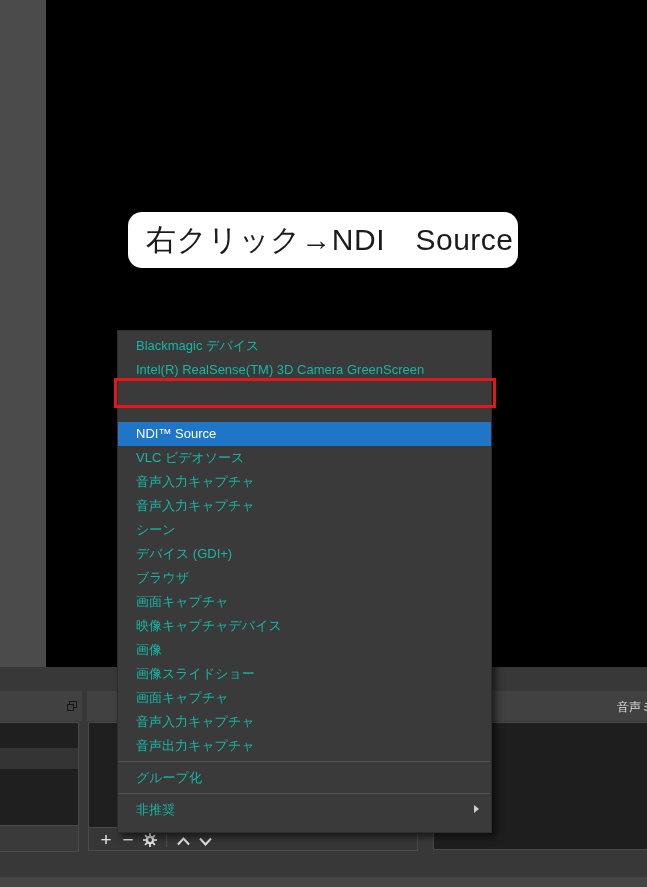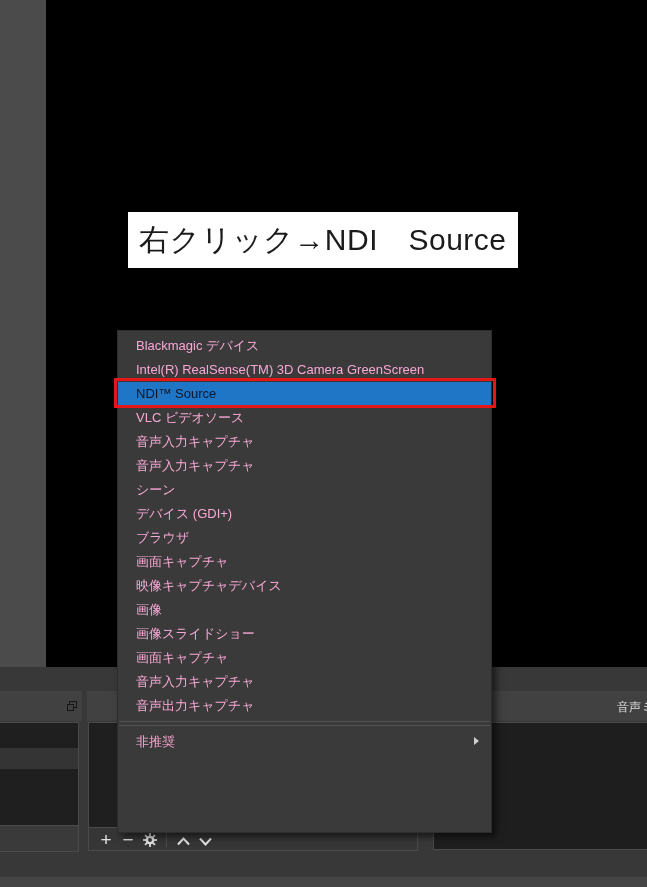--- a/index.html
+++ b/index.html
@@ -4,21 +4,21 @@
 <style>
   * { margin:0; padding:0; box-sizing:border-box; }
   html,body { width:647px; height:887px; overflow:hidden; }
   body { font-family:"Liberation Sans","DejaVu Sans",sans-serif; position:relative;
          background:#4b4b4b; }
   .abs { position:absolute; }
 
   
   #canvas { left:46px; top:0; width:601px; height:667px; background:#000; }
   #annotation-box { left:128px; top:212px; width:390px; height:56px; background:#ffffff;
-    display:flex; align-items:center; padding-left:11px; }
+    display:flex; align-items:center; padding-left:18px;border-radius:14px; }
   #annotation-box span { font-size:30px; color:#1b1b1b; letter-spacing:0.5px; white-space:nowrap; }
 
   
   #lower-area { left:0; top:667px; width:647px; height:220px; background:#383838; }
   .dock-header { top:691px; height:30px; background:#414141; overflow:hidden; }
   #scenes-header { left:0; width:82px; }
   #sources-header { left:87px; width:560px; }
   #mixer-title { left:530px; top:8px; font-size:12px; color:#dedede; white-space:nowrap; }
   #float-dock-icon { right:5px; top:10px; width:10px; height:10px; }
 
@@ -40,21 +40,21 @@
   #mixer-box { left:433px; top:722px; width:216px; height:128px; background:#1e1e1e;
     border:1px solid #4a4a4a; }
 
   #status-bar { left:0; top:877px; width:647px; height:10px; background:#454545; }
 
   
   #source-menu { left:117px; top:330px; width:375px; height:503px; background:#3a3a3a;
     border:1px solid #2d2d2d; box-shadow:4px 4px 7px rgba(0,0,0,0.55); padding-top:3px;
     z-index:10; }
   .menu-item { height:24px; line-height:24px; padding-left:18px; font-size:13px;
-    color:#f9a8d4; white-space:nowrap; overflow:hidden; }
+    color:#14b8a6; white-space:nowrap; overflow:hidden; }
   .menu-item.footer { height:25px; line-height:25px; position:relative; }
   .menu-sep { height:1px; background:#525252; margin:3px 1px; }
   .submenu-arrow { position:absolute; right:12px; top:8px; width:0; height:0;
     border-left:5px solid #cfcfcf; border-top:4px solid transparent;
     border-bottom:4px solid transparent; }
 
   #ndi-red-box { left:114px; top:378px; width:382px; height:30px;
     border:3px solid #e31717; z-index:11; pointer-events:none; }
 </style>
 </head>
@@ -116,36 +116,37 @@
 </div>
 
 <div class="abs" id="mixer-box"></div>
 
 <div class="abs" id="status-bar"></div>
 
 <div class="abs" id="source-menu">
   <div>
       <div class="menu-item">Blackmagic デバイス</div>
       <div class="menu-item">Intel(R) RealSense(TM) 3D Camera GreenScreen</div>
-      <div class="menu-item" style="background: rgb(31, 118, 198); color: #0f172a;">NDI™ Source</div>
+      <div class="menu-item" style="background: rgb(31, 118, 198); color: #ffffff; margin-top: 40px;">NDI™ Source</div>
       <div class="menu-item">VLC ビデオソース</div>
       <div class="menu-item">音声入力キャプチャ</div>
       <div class="menu-item">音声入力キャプチャ</div>
       <div class="menu-item">シーン</div>
       <div class="menu-item">デバイス (GDI+)</div>
       <div class="menu-item">ブラウザ</div>
       <div class="menu-item">画面キャプチャ</div>
       <div class="menu-item">映像キャプチャデバイス</div>
       <div class="menu-item">画像</div>
       <div class="menu-item">画像スライドショー</div>
       <div class="menu-item">画面キャプチャ</div>
       <div class="menu-item">音声入力キャプチャ</div>
       <div class="menu-item">音声出力キャプチャ</div>
     </div>
   <div class="menu-sep"></div>
+  <div class="menu-item footer">グループ化</div>
   <div class="menu-sep"></div>
   <div class="menu-item footer">
     <span>非推奨</span>
     <span class="submenu-arrow"></span>
   </div>
 </div>
 
 <div class="abs" id="ndi-red-box" style="border-color: rgb(227, 23, 23);"></div>
 
 </body></html>

